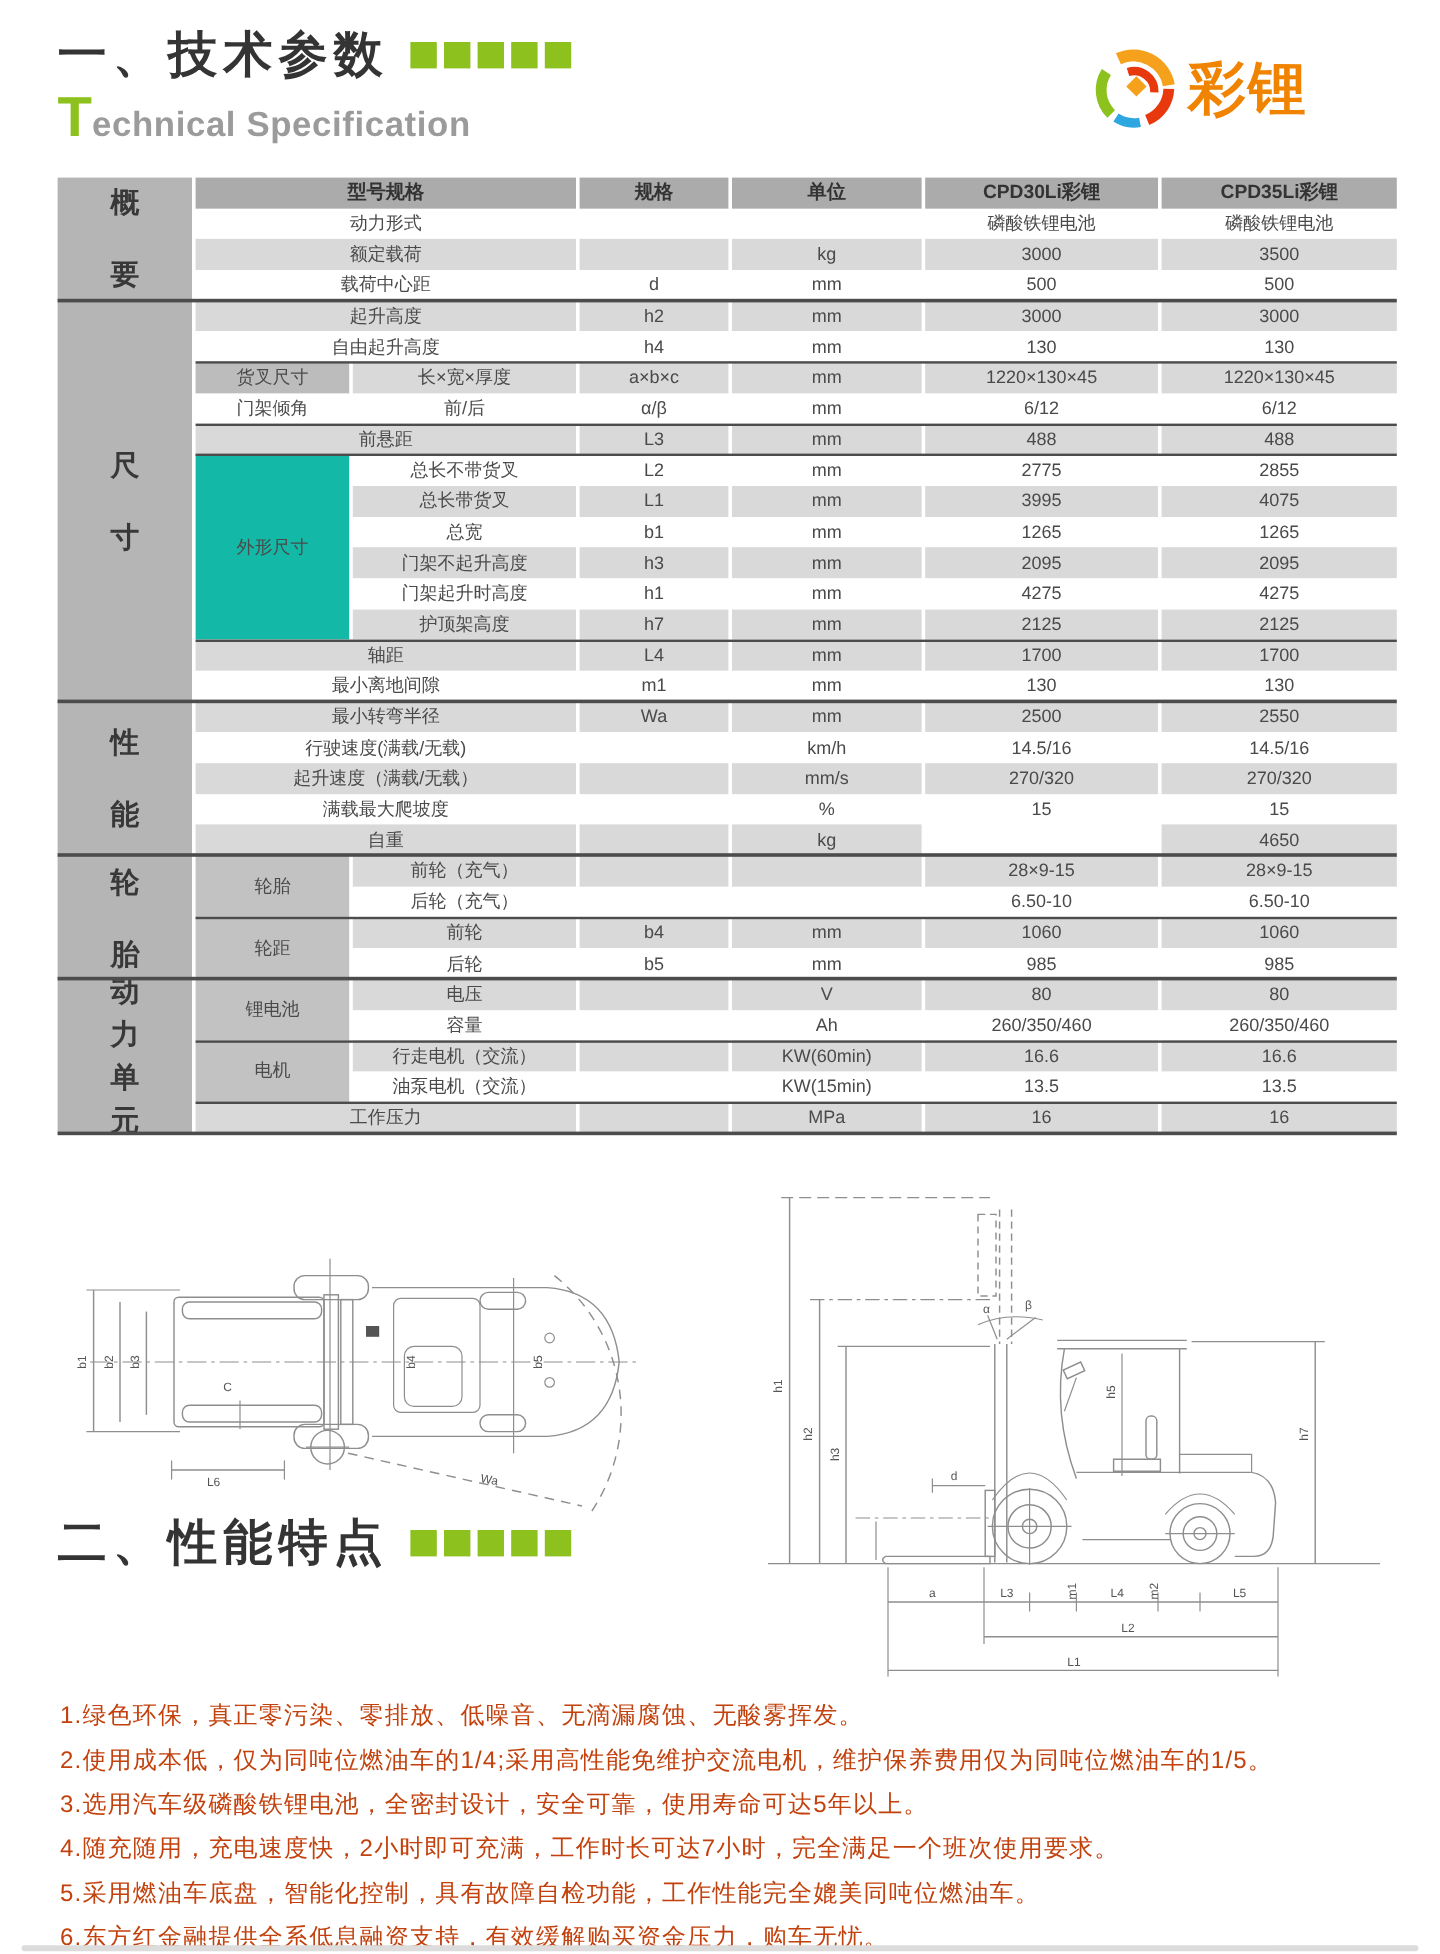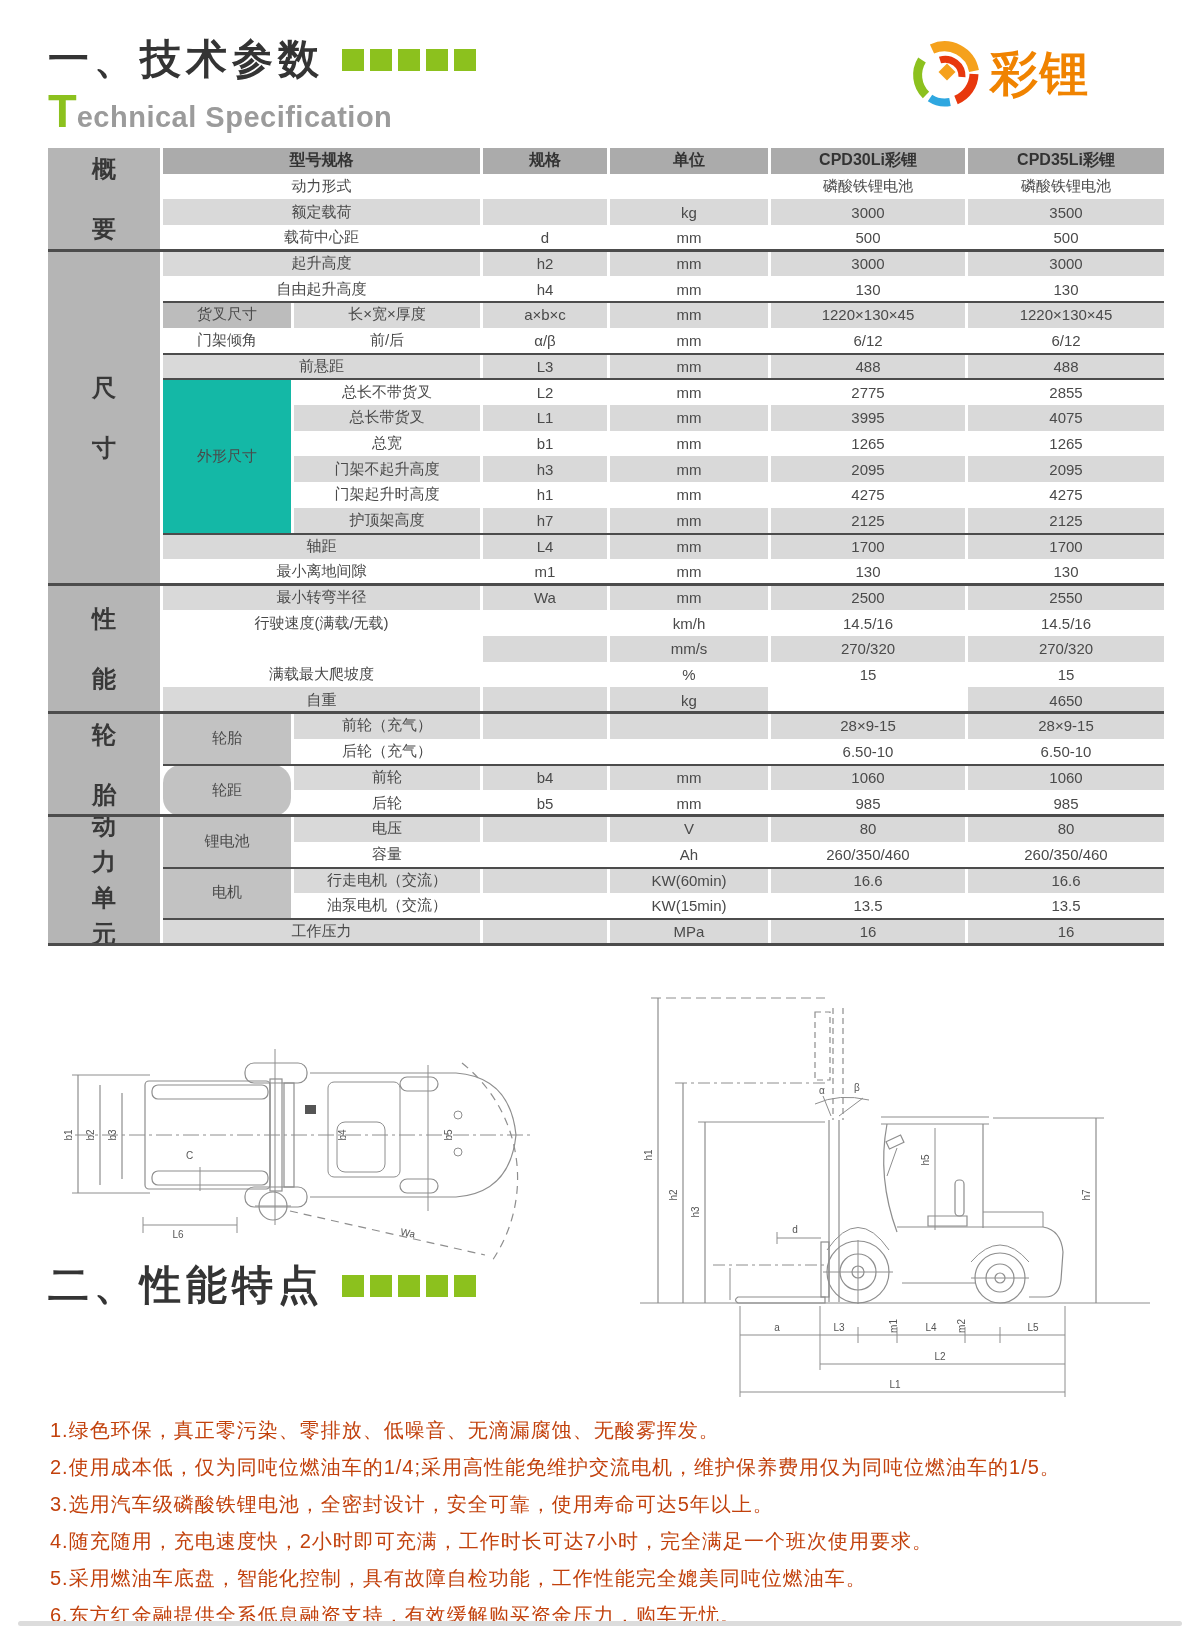--- a/index.html
+++ b/index.html
@@ -39,21 +39,21 @@
   
   .feats{position:absolute;left:50px;top:1412px;}
   .feats div{font-size:20px;color:#c2410c;line-height:37px;letter-spacing:1px;white-space:nowrap;}
   .bstrip{position:absolute;left:18px;right:18px;bottom:2px;height:5px;background:#dcdcdc;border-radius:3px;}
 </style>
 </head>
 <body>
 
 <div class="sheet">
 
-  <div class="hdr" style="top:32px">
+  <div class="hdr" style="top:18px">
     <div class="hrow">
       <span class="cnTitle">一、技术参数</span>
       <span class="sq">
           <i></i>
           <i></i>
           <i></i>
           <i></i>
           <i></i>
         </span>
     </div>
@@ -97,21 +97,21 @@
       </div>
       <div class="cell head" style="grid-area: 1 / 2 / auto / span 2;">型号规格</div>
       <div class="cell head" style="grid-area: 1 / 4;">规格</div>
       <div class="cell head" style="grid-area: 1 / 5;">单位</div>
       <div class="cell head" style="grid-area: 1 / 6;">CPD30Li彩锂</div>
       <div class="cell head" style="grid-area: 1 / 7;">CPD35Li彩锂</div>
       <div class="cell grp" style="grid-area: 7 / 2 / span 1; background: rgb(188, 188, 188);">货叉尺寸</div>
       <div class="cell grp" style="grid-area: 8 / 2 / span 1; background: rgb(255, 255, 255);">门架倾角</div>
       <div class="cell grp" style="grid-area: 10 / 2 / span 6; background: #14b8a6;">外形尺寸</div>
       <div class="cell grp" style="grid-area: 23 / 2 / span 2; background: rgb(194, 194, 194);">轮胎</div>
-      <div class="cell grp" style="grid-area: 25 / 2 / span 2; background: rgb(194, 194, 194); border-radius: 18px;">轮距</div>
+      <div class="cell grp" style="grid-area: 25 / 2 / span 2; background: rgb(194, 194, 194);">轮距</div>
       <div class="cell grp" style="grid-area: 27 / 2 / span 2; background: rgb(194, 194, 194);">锂电池</div>
       <div class="cell grp" style="grid-area: 29 / 2 / span 2; background: rgb(194, 194, 194);">电机</div>
       <div class="cell bgw" style="grid-area: 2 / 2 / auto / span 2;">动力形式</div>
       <div class="cell bgw" style="grid-area: 2 / 4;"></div>
       <div class="cell bgw" style="grid-area: 2 / 5;"></div>
       <div class="cell bgw" style="grid-area: 2 / 6;">磷酸铁锂电池</div>
       <div class="cell bgw" style="grid-area: 2 / 7;">磷酸铁锂电池</div>
       <div class="cell bgg" style="grid-area: 3 / 2 / auto / span 2;">额定载荷</div>
       <div class="cell bgg" style="grid-area: 3 / 4;"></div>
       <div class="cell bgg" style="grid-area: 3 / 5;">kg</div>
@@ -190,20 +190,21 @@
       <div class="cell bgg" style="grid-area: 18 / 2 / auto / span 2;">最小转弯半径</div>
       <div class="cell bgg" style="grid-area: 18 / 4;">Wa</div>
       <div class="cell bgg" style="grid-area: 18 / 5;">mm</div>
       <div class="cell bgg" style="grid-area: 18 / 6;">2500</div>
       <div class="cell bgg" style="grid-area: 18 / 7;">2550</div>
       <div class="cell bgw" style="grid-area: 19 / 2 / auto / span 2;">行驶速度(满载/无载)</div>
       <div class="cell bgw" style="grid-area: 19 / 4;"></div>
       <div class="cell bgw" style="grid-area: 19 / 5;">km/h</div>
       <div class="cell bgw" style="grid-area: 19 / 6;">14.5/16</div>
       <div class="cell bgw" style="grid-area: 19 / 7;">14.5/16</div>
+      <div class="cell bgg" style="grid-area: 20 / 2 / auto / span 2;">起升速度（满载/无载）</div>
       <div class="cell bgg" style="grid-area: 20 / 4;"></div>
       <div class="cell bgg" style="grid-area: 20 / 5;">mm/s</div>
       <div class="cell bgg" style="grid-area: 20 / 6;">270/320</div>
       <div class="cell bgg" style="grid-area: 20 / 7;">270/320</div>
       <div class="cell bgw" style="grid-area: 21 / 2 / auto / span 2;">满载最大爬坡度</div>
       <div class="cell bgw" style="grid-area: 21 / 4;"></div>
       <div class="cell bgw" style="grid-area: 21 / 5;">%</div>
       <div class="cell bgw" style="grid-area: 21 / 6;">15</div>
       <div class="cell bgw" style="grid-area: 21 / 7;">15</div>
       <div class="cell bgg" style="grid-area: 22 / 2 / auto / span 2;">自重</div>

